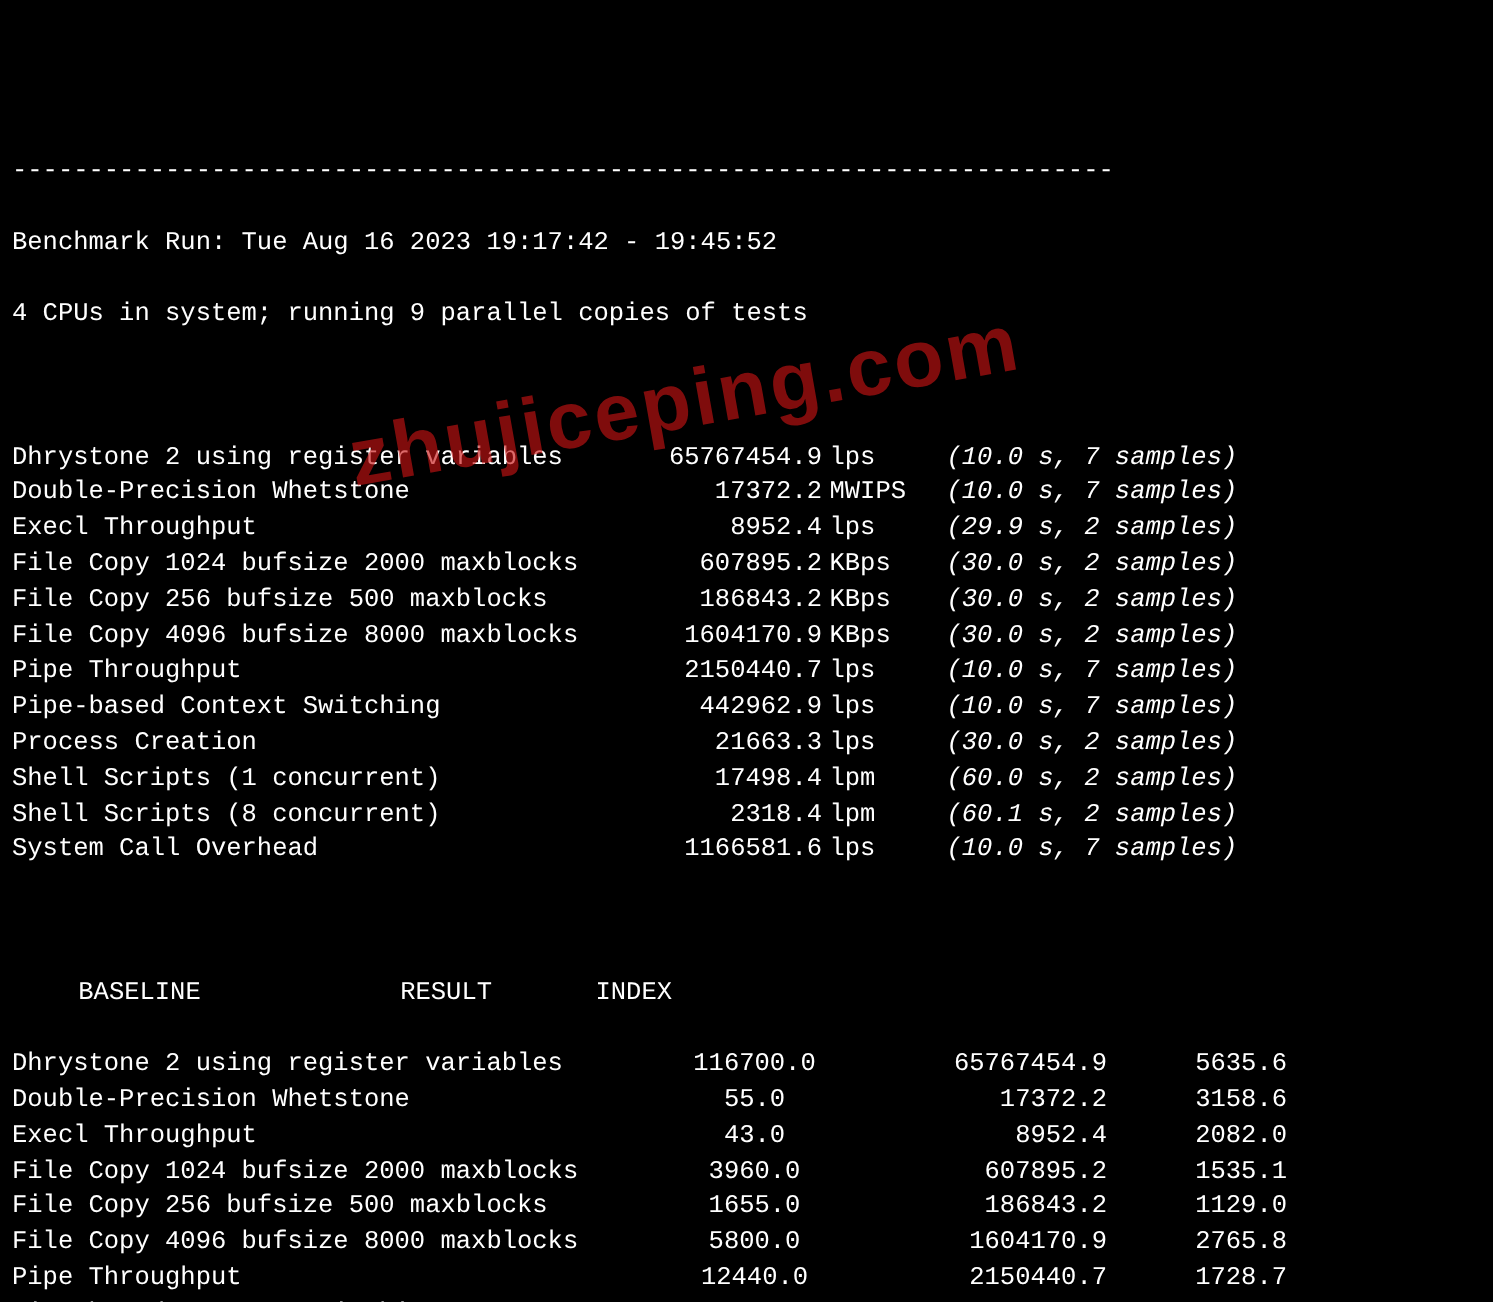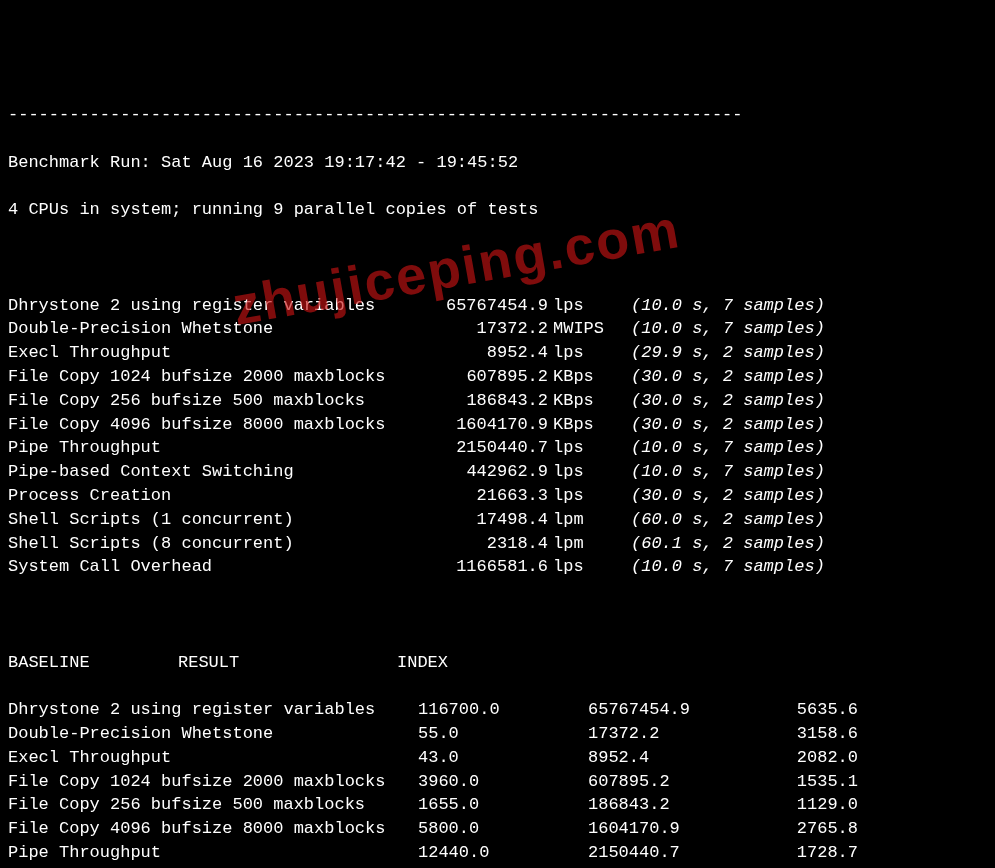--- a/index.html
+++ b/index.html
@@ -21,22 +21,22 @@
     letter-spacing: 0;
   }
   .row {
     display: flex;
   }
   .name { width: 410px; }
   .val  { width: 130px; text-align: right; }
   .unit { width: 60px; padding-left: 5px; }
   .meta { padding-left: 18px; font-style: italic; }
   .iname { width: 410px; }
-  .baseline { width: 170px; text-align: left; }
-  .result   { width: 150px; }
+  .baseline { width: 170px; text-align: center; }
+  .result   { width: 150px; text-align: right; }
   .index    { width: 120px; text-align: right; }
   .watermark {
     position: absolute;
     left: 230px;
     top: 230px;
     color: rgba(200,20,20,0.85);
     font-size: 54px;
     font-weight: bold;
     font-family: Arial, sans-serif;
     transform: rotate(-10deg);
@@ -44,21 +44,21 @@
     letter-spacing: 2px;
     opacity: 0.75;
   }
 </style>
 </head>
 <body>
 
 
 
 <div class="dashed">------------------------------------------------------------------------</div>
-<div>Benchmark Run: Sat Aug 16 2023 19:17:42 - 19:45:52</div>
+<div>Benchmark Run: Tue Aug 16 2023 19:17:42 - 19:45:52</div>
 <div>4 CPUs in system; running 9 parallel copies of tests</div>
 <div> </div>
 <div id="tests"><div class="row"><span class="name">Dhrystone 2 using register variables</span><span class="val">65767454.9</span><span class="unit">lps</span><span class="meta">(10.0 s, 7 samples)</span></div><div class="row"><span class="name">Double-Precision Whetstone</span><span class="val">17372.2</span><span class="unit">MWIPS</span><span class="meta">(10.0 s, 7 samples)</span></div><div class="row"><span class="name">Execl Throughput</span><span class="val">8952.4</span><span class="unit">lps</span><span class="meta">(29.9 s, 2 samples)</span></div><div class="row"><span class="name">File Copy 1024 bufsize 2000 maxblocks</span><span class="val">607895.2</span><span class="unit">KBps</span><span class="meta">(30.0 s, 2 samples)</span></div><div class="row"><span class="name">File Copy 256 bufsize 500 maxblocks</span><span class="val">186843.2</span><span class="unit">KBps</span><span class="meta">(30.0 s, 2 samples)</span></div><div class="row"><span class="name">File Copy 4096 bufsize 8000 maxblocks</span><span class="val">1604170.9</span><span class="unit">KBps</span><span class="meta">(30.0 s, 2 samples)</span></div><div class="row"><span class="name">Pipe Throughput</span><span class="val">2150440.7</span><span class="unit">lps</span><span class="meta">(10.0 s, 7 samples)</span></div><div class="row"><span class="name">Pipe-based Context Switching</span><span class="val">442962.9</span><span class="unit">lps</span><span class="meta">(10.0 s, 7 samples)</span></div><div class="row"><span class="name">Process Creation</span><span class="val">21663.3</span><span class="unit">lps</span><span class="meta">(30.0 s, 2 samples)</span></div><div class="row"><span class="name">Shell Scripts (1 concurrent)</span><span class="val">17498.4</span><span class="unit">lpm</span><span class="meta">(60.0 s, 2 samples)</span></div><div class="row"><span class="name">Shell Scripts (8 concurrent)</span><span class="val">2318.4</span><span class="unit">lpm</span><span class="meta">(60.1 s, 2 samples)</span></div><div class="row"><span class="name">System Call Overhead</span><span class="val">1166581.6</span><span class="unit">lps</span><span class="meta">(10.0 s, 7 samples)</span></div></div>
 <div> </div>
 <div class="row">
   <span class="baseline">BASELINE</span>
   <span class="result">RESULT</span>
   <span class="index">INDEX</span>
 </div>
 <div id="index"><div class="row"><span class="iname">Dhrystone 2 using register variables</span><span class="baseline">116700.0</span><span class="result">65767454.9</span><span class="index">5635.6</span></div><div class="row"><span class="iname">Double-Precision Whetstone</span><span class="baseline">55.0</span><span class="result">17372.2</span><span class="index">3158.6</span></div><div class="row"><span class="iname">Execl Throughput</span><span class="baseline">43.0</span><span class="result">8952.4</span><span class="index">2082.0</span></div><div class="row"><span class="iname">File Copy 1024 bufsize 2000 maxblocks</span><span class="baseline">3960.0</span><span class="result">607895.2</span><span class="index">1535.1</span></div><div class="row"><span class="iname">File Copy 256 bufsize 500 maxblocks</span><span class="baseline">1655.0</span><span class="result">186843.2</span><span class="index">1129.0</span></div><div class="row"><span class="iname">File Copy 4096 bufsize 8000 maxblocks</span><span class="baseline">5800.0</span><span class="result">1604170.9</span><span class="index">2765.8</span></div><div class="row"><span class="iname">Pipe Throughput</span><span class="baseline">12440.0</span><span class="result">2150440.7</span><span class="index">1728.7</span></div><div class="row"><span class="iname">Pipe-based Context Switching</span><span class="baseline">4000.0</span><span class="result">442962.9</span><span class="index">1107.4</span></div></div>

